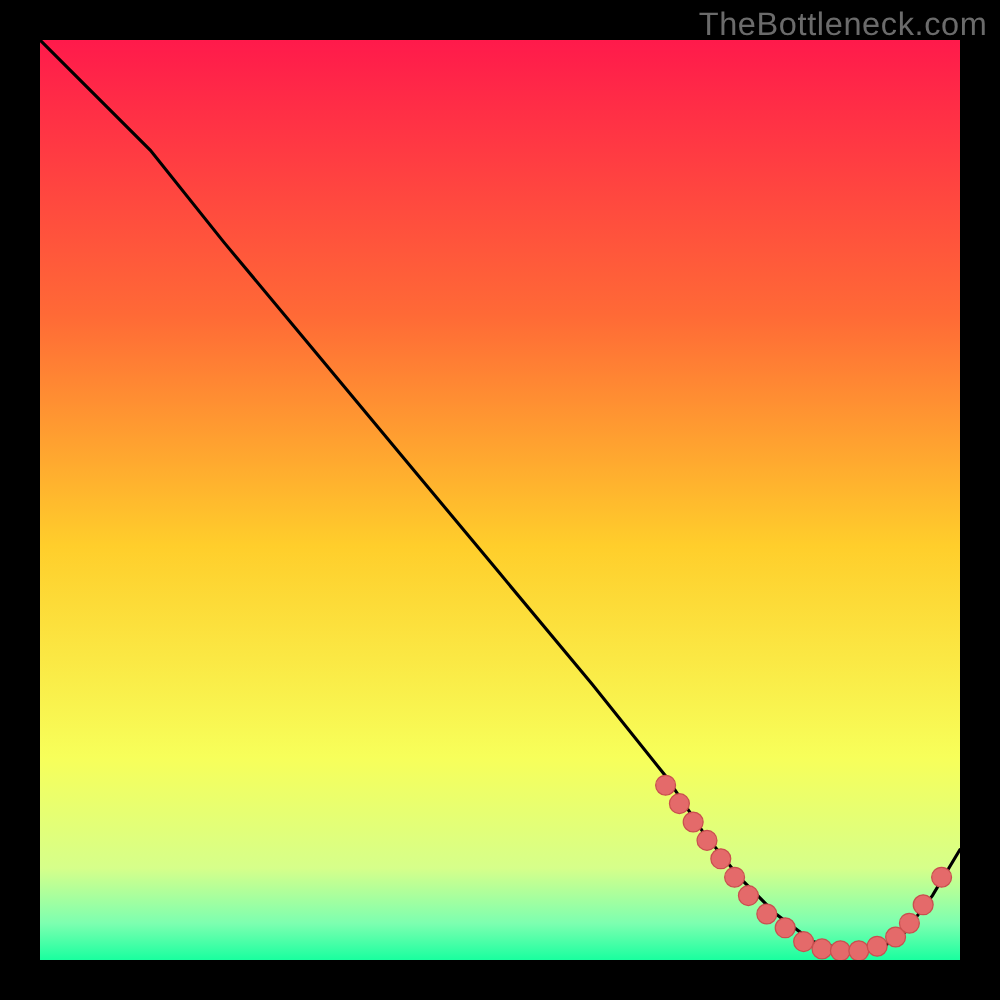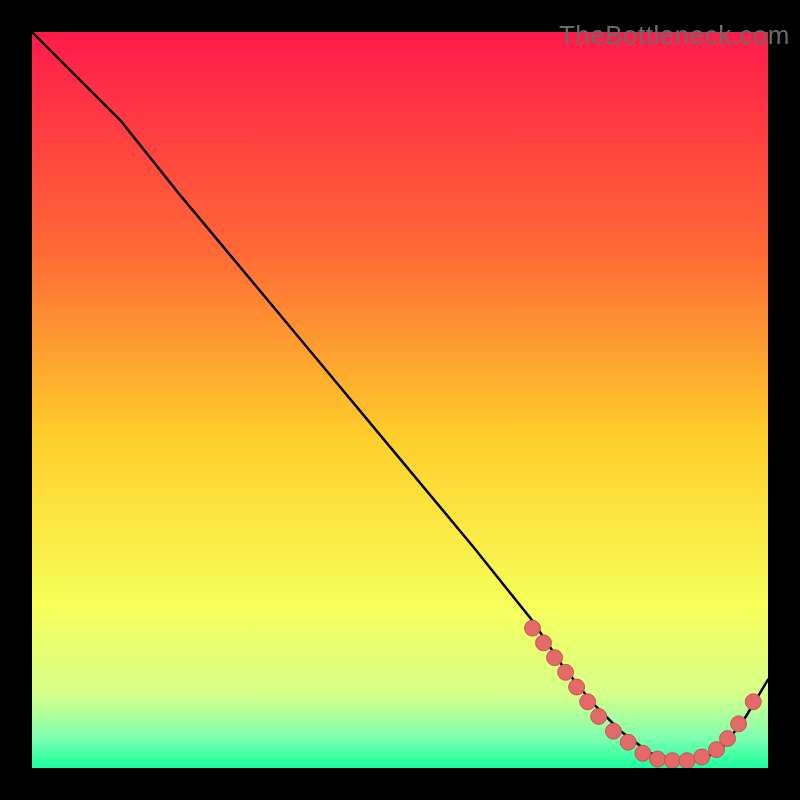--- a/index.html
+++ b/index.html
@@ -12,21 +12,21 @@
     overflow: hidden;
   }
   .frame {
     position: relative;
     width: 800px;
     height: 800px;
     background: #000;
   }
   .watermark {
     position: absolute;
-    top: 20px;
+    top: 4px;
     right: 10px;
     color: #6b6b6b;
     font-size: 26px;
     font-weight: 400;
     letter-spacing: 0.5px;
     z-index: 30;
     user-select: none;
   }
   .plot-wrap {
     position: absolute;

